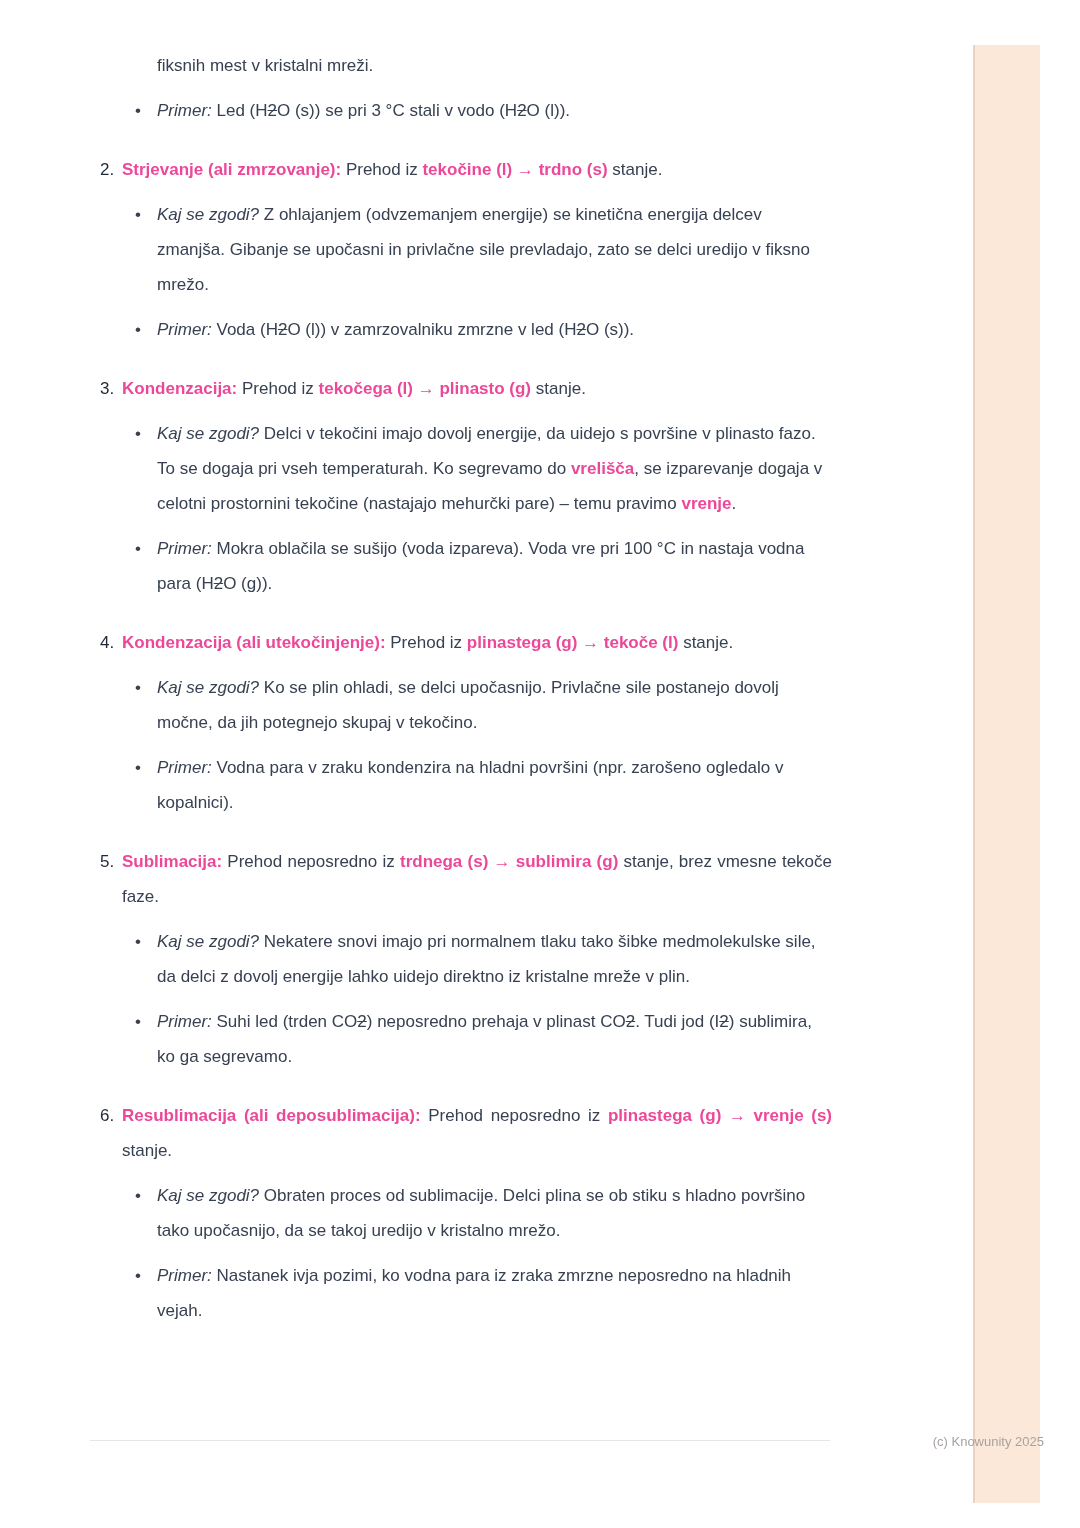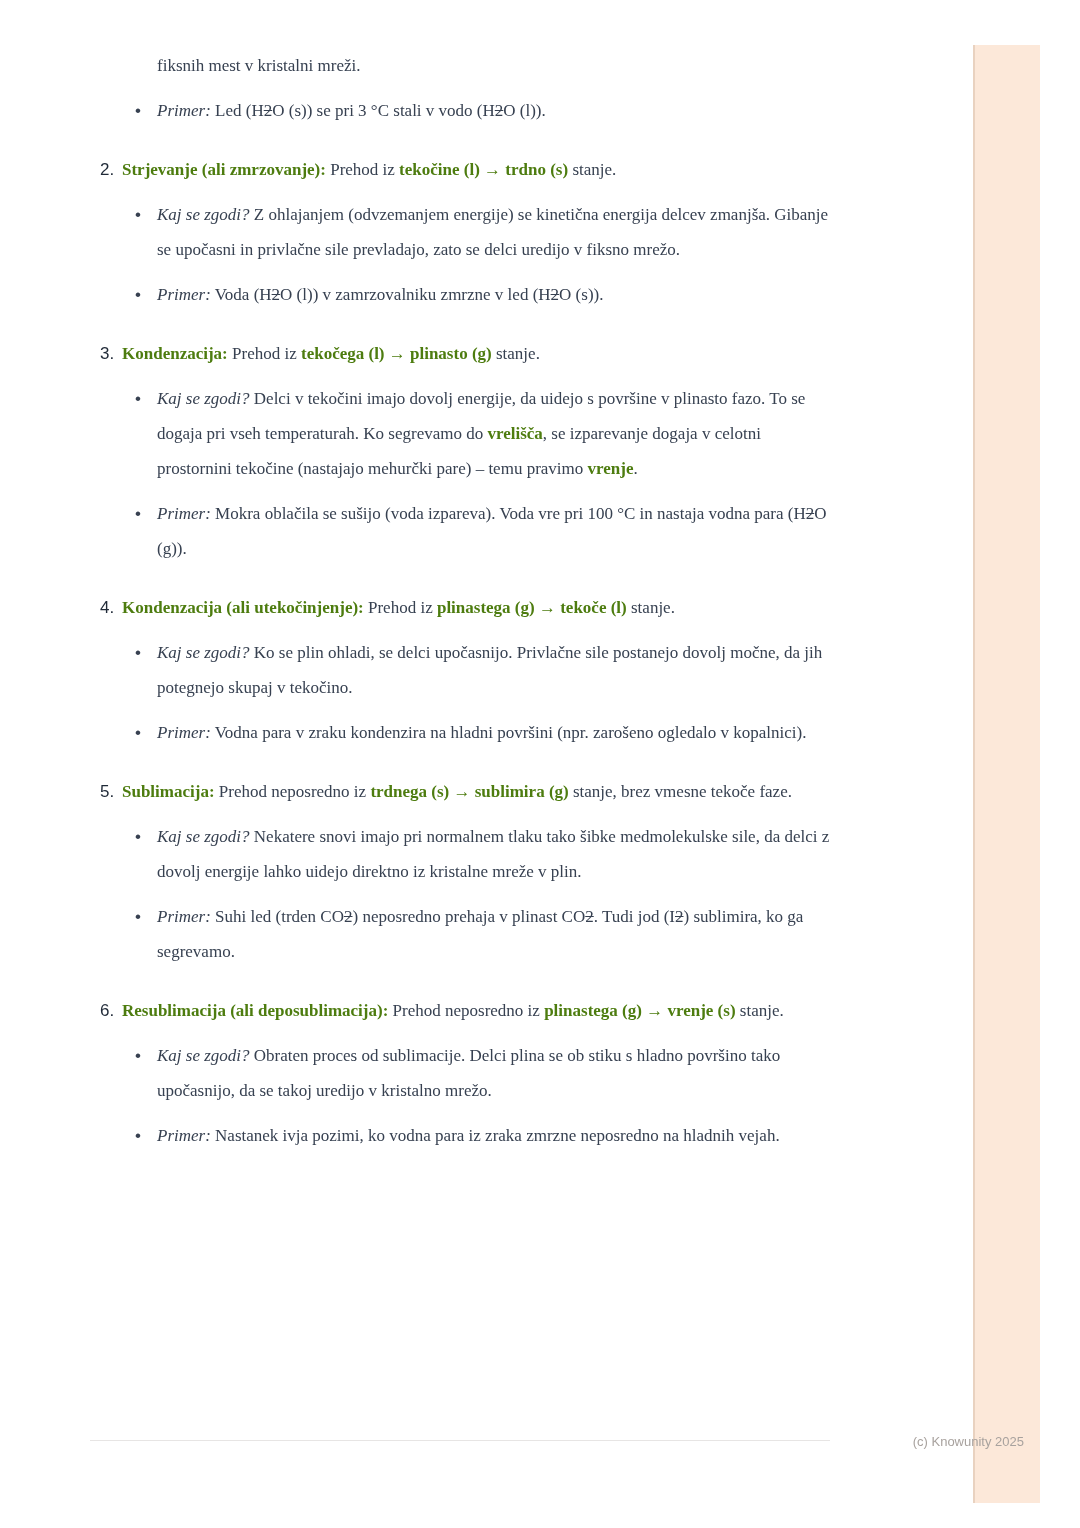--- a/index.html
+++ b/index.html
@@ -26,34 +26,34 @@
     line-height:35px;
   }
   .block{display:flex;margin-top:10px;}
   .block:first-child{margin-top:0;}
   .block.numbered{margin-top:24px;}
   .block.bullet{padding-left:35px;}
   .block.continuation{padding-left:57px;}
   .marker{flex:0 0 22px;user-select:none;}
   .marker.num{color:#1f2937;}
   .marker.dot{color:#374151;}
-  .text{flex:1 1 auto;display:block;min-width:0;font-family:Liberation Serif, serif;}
+  .text{flex:1 1 auto;display:block;min-width:0;}
   .numbered .text{text-align:justify;}
   .bullet .text,.continuation .text{text-align:left;}
-  .seg-bold{font-weight:700;color:#4d7c0f;}
+  .seg-bold{font-weight:700;color:#ec4899;}
   .seg-italic{font-style:italic;margin-top:29px;}
   .seg-strike{text-decoration:line-through;}
   .divider{
     position:absolute;
     left:90px;top:1440px;width:740px;height:0;
     border-top:1px solid #e7e5e4;
   }
   .watermark{
     position:absolute;
-    top:1434px;right:56px;
+    top:1434px;right:36px;
     font-size:13px;
     color:#a8a29e;
     z-index:5;
     white-space:nowrap;
   }
 </style>
 </head>
 <body>
 
 <div class="page">

